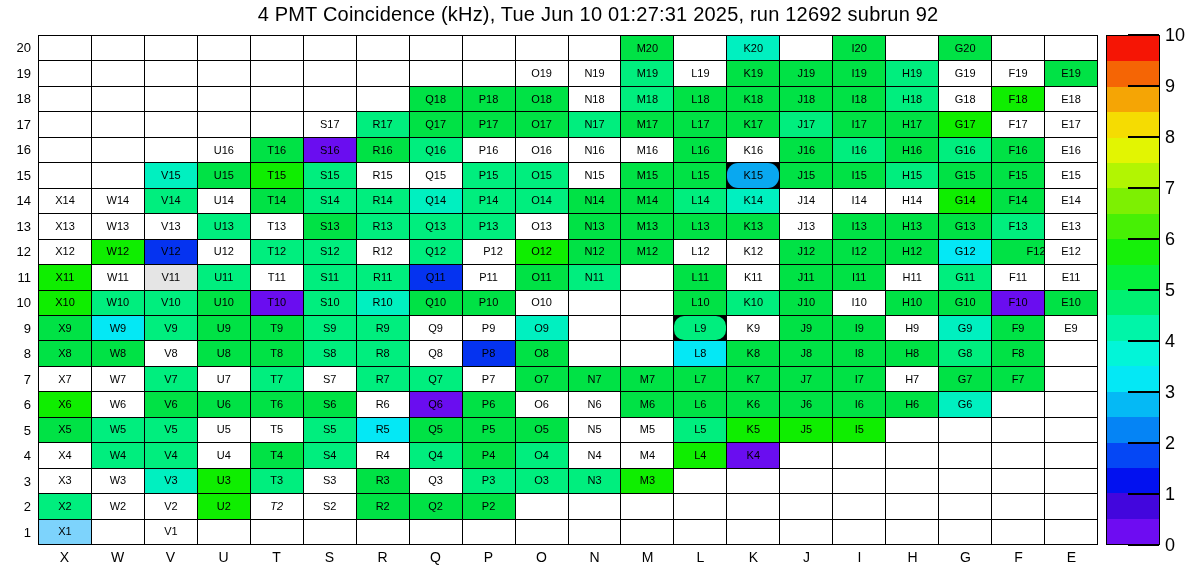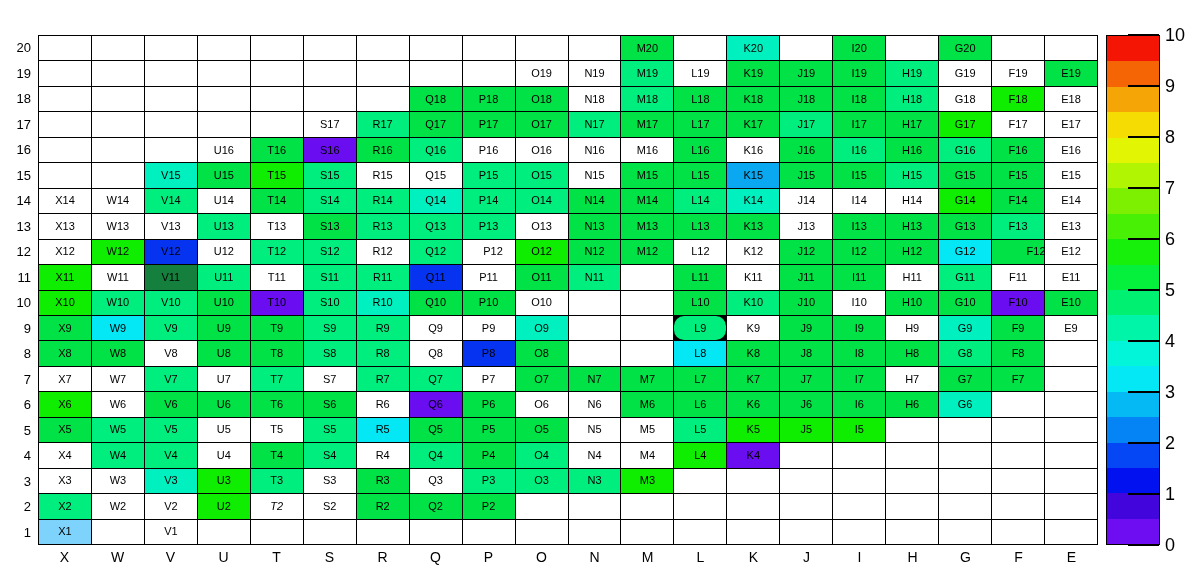--- a/index.html
+++ b/index.html
@@ -33,20 +33,21 @@
     display:flex;flex-direction:column;
   }
   .cb-band{flex:1 1 auto;}
   .cb-tick{position:absolute;left:1128px;width:31px;height:2px;background:#000;}
   .cb-lab{position:absolute;left:1165px;width:34px;font-size:18px;text-align:left;}
 </style>
 </head>
 <body>
 
 <div id="canvas">
+  <div id="plot-title">4 PMT Coincidence (kHz), Tue Jun 10 01:27:31 2025, run 12692 subrun 92</div>
   <div id="grid">
       <div class="cell"></div>
       <div class="cell"></div>
       <div class="cell"></div>
       <div class="cell"></div>
       <div class="cell"></div>
       <div class="cell"></div>
       <div class="cell"></div>
       <div class="cell"></div>
       <div class="cell"></div>
@@ -147,21 +148,21 @@
       <div class="cell" style="background: rgb(0, 226, 69);">U15</div>
       <div class="cell" style="background: rgb(15, 238, 0);">T15</div>
       <div class="cell" style="background: rgb(0, 238, 126);">S15</div>
       <div class="cell" style="background: rgb(255, 255, 255);">R15</div>
       <div class="cell" style="background: rgb(255, 255, 255);">Q15</div>
       <div class="cell" style="background: rgb(0, 238, 126);">P15</div>
       <div class="cell" style="background: rgb(0, 238, 126);">O15</div>
       <div class="cell" style="background: rgb(255, 255, 255);">N15</div>
       <div class="cell" style="background: rgb(0, 226, 69);">M15</div>
       <div class="cell" style="background: rgb(0, 226, 69);">L15</div>
-      <div class="cell" style="background: rgb(9, 168, 240);">K15</div>
+      <div class="cell" style="background: rgb(9, 168, 240); border-radius: 11px;">K15</div>
       <div class="cell" style="background: rgb(0, 226, 69);">J15</div>
       <div class="cell" style="background: rgb(0, 226, 69);">I15</div>
       <div class="cell" style="background: rgb(0, 238, 126);">H15</div>
       <div class="cell" style="background: rgb(0, 226, 69);">G15</div>
       <div class="cell" style="background: rgb(0, 226, 69);">F15</div>
       <div class="cell" style="background: rgb(255, 255, 255);">E15</div>
       <div class="cell" style="background: rgb(255, 255, 255);">X14</div>
       <div class="cell" style="background: rgb(255, 255, 255);">W14</div>
       <div class="cell" style="background: rgb(0, 238, 126);">V14</div>
       <div class="cell" style="background: rgb(255, 255, 255);">U14</div>
@@ -216,21 +217,21 @@
       <div class="cell" style="background: rgb(255, 255, 255);">L12</div>
       <div class="cell" style="background: rgb(255, 255, 255);">K12</div>
       <div class="cell" style="background: rgb(0, 226, 69);">J12</div>
       <div class="cell" style="background: rgb(0, 226, 69);">I12</div>
       <div class="cell" style="background: rgb(0, 226, 69);">H12</div>
       <div class="cell" style="background: rgb(4, 232, 245);">G12</div>
       <div class="cell" style="background: rgb(0, 226, 69); padding-left: 36px;">F12</div>
       <div class="cell" style="background: rgb(255, 255, 255);">E12</div>
       <div class="cell" style="background: rgb(15, 238, 0);">X11</div>
       <div class="cell" style="background: rgb(255, 255, 255);">W11</div>
-      <div class="cell" style="background: #15803d; text-align: right;">V11</div>
+      <div class="cell" style="background: #e5e5e5; text-align: right;">V11</div>
       <div class="cell" style="background: rgb(0, 238, 126);">U11</div>
       <div class="cell" style="background: rgb(255, 255, 255);">T11</div>
       <div class="cell" style="background: rgb(0, 238, 126);">S11</div>
       <div class="cell" style="background: rgb(0, 238, 126);">R11</div>
       <div class="cell" style="background: rgb(5, 51, 240);">Q11</div>
       <div class="cell" style="background: rgb(255, 255, 255);">P11</div>
       <div class="cell" style="background: rgb(0, 226, 69);">O11</div>
       <div class="cell" style="background: rgb(0, 238, 126);">N11</div>
       <div class="cell"></div>
       <div class="cell" style="background: rgb(0, 226, 69);">L11</div>

